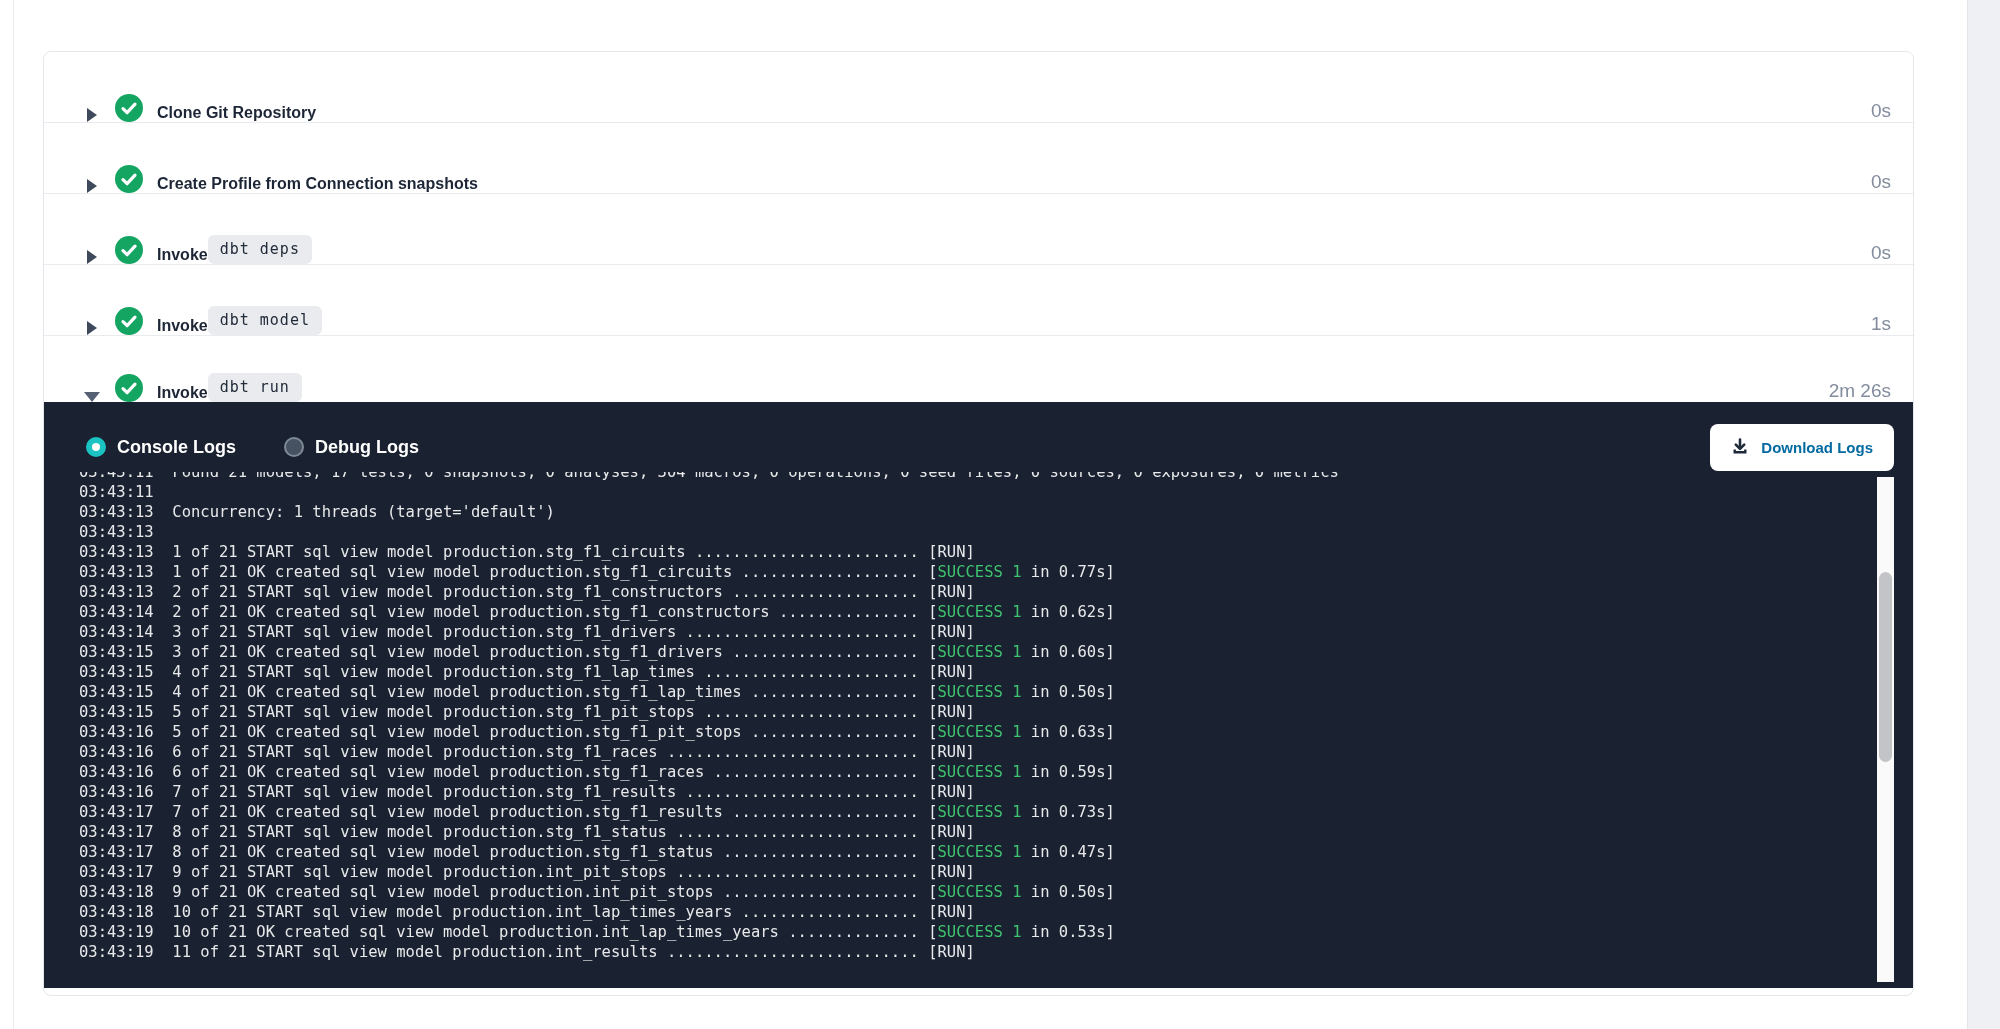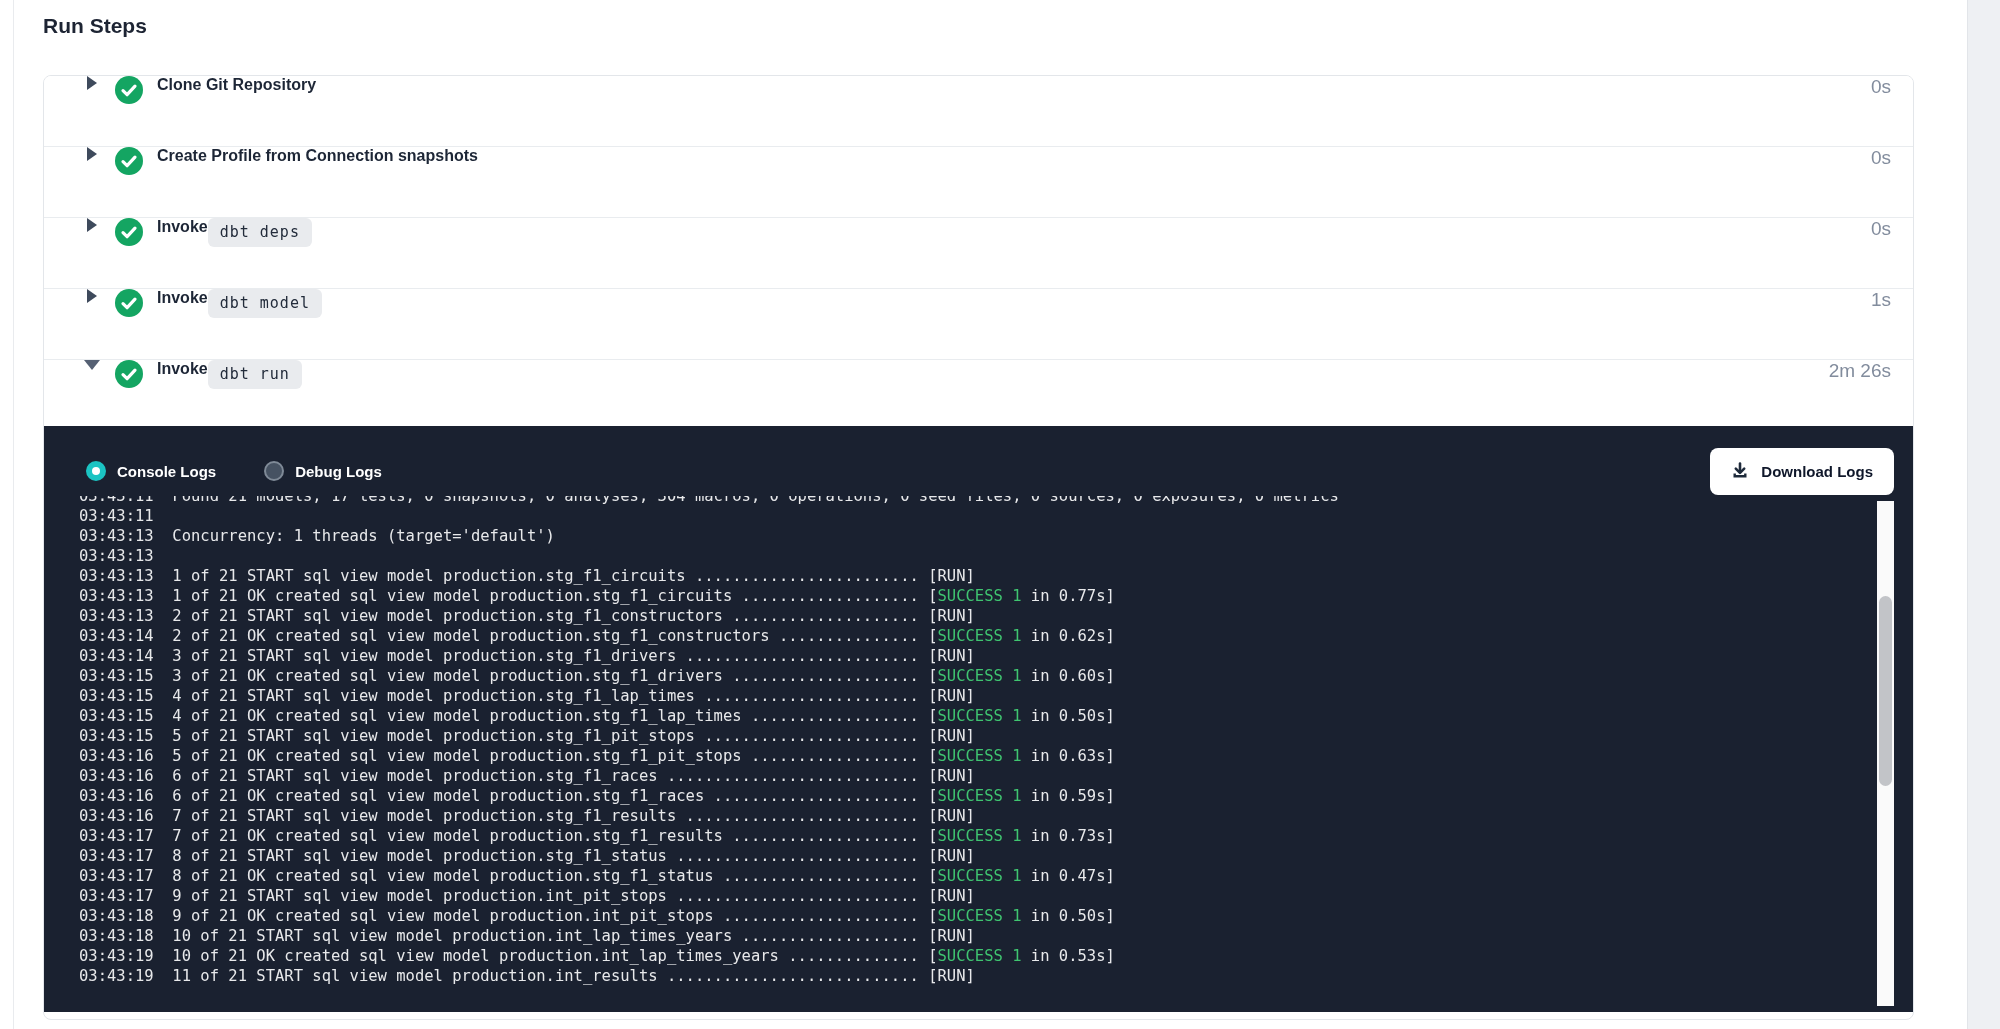--- a/index.html
+++ b/index.html
@@ -15,21 +15,21 @@
   .right-gutter { position:absolute; left:1967px; right:0; top:0; bottom:0; background:#eef0f3; border-left:1px solid #e2e5e9; }
 
   .content { position:absolute; left:43px; top:14px; width:1871px; }
   .page-title { margin:0; font-size:21px; line-height:24px; font-weight:bold; color:#1d2433; }
 
   .steps-card {
     margin-top:37px;
     border:1px solid #e3e6ea; border-radius:8px; background:#fff;
     overflow:hidden; padding-bottom:7px;
   }
-  .step-row { display:flex; align-items:flex-start; height:71px; padding:0 22px 0 0; background:#fff; }
+  .step-row { display:flex; align-items:flex-end; height:71px; padding:0 22px 0 0; background:#fff; }
   .step-row.bordered { border-bottom:1px solid #e9ecef; }
   .step-row.expanded-row { height:66px; }
   .caret-box { width:20px; margin-left:38px; display:flex; justify-content:center; align-items:center; cursor:pointer; }
   .caret-right { width:0; height:0; border-left:10px solid #3e4a5c; border-top:7px solid transparent; border-bottom:7px solid transparent; }
   .caret-down  { width:0; height:0; border-top:10px solid #556073; border-left:8px solid transparent; border-right:8px solid transparent; }
   .check { margin-left:13px; flex:0 0 auto; }
   .step-title { margin-left:14px; font-size:16px; font-weight:bold; color:#1d2636; }
   .code-chip {
     margin-left:0; background:#e9ebee; border-radius:6px; padding:5px 12px 6px 12px;
     font-family:"DejaVu Sans Mono", monospace; font-size:15px; color:#222b3a; letter-spacing:1px;
@@ -37,26 +37,26 @@
   .step-duration { margin-left:auto; font-size:19px; color:#828c9d; }
 
   .console { position:relative; background:#1a2130; height:586px; }
   .console-header { position:absolute; top:0; left:0; right:0; height:90px; display:flex; align-items:center; padding:0 19px 0 42px; }
   .radio-group { display:flex; align-items:center; cursor:pointer; }
   .radio-group + .radio-group { margin-left:48px; }
   .radio { width:20px; height:20px; border-radius:50%; position:relative; flex:0 0 auto; }
   .radio.selected { background:#1bc4c3; }
   .radio.selected::after { content:""; position:absolute; left:6px; top:6px; width:8px; height:8px; border-radius:50%; background:#ffffff; }
   .radio.unselected { background:#465262; border:2px solid #7f8a97; }
-  .radio-label { margin-left:11px; font-size:15px; font-weight:bold; color:#ffffff;text-align:center; }
+  .radio-label { margin-left:11px; font-size:18px; font-weight:bold; color:#ffffff;text-align:center; }
 
   .download-btn {
     margin-left:auto; height:47px; display:flex; align-items:center; gap:12px;
     background:#ffffff; border:none; border-radius:8px; padding:0 21px; cursor:pointer;
-    font-family:"Liberation Sans", sans-serif; font-size:15px; font-weight:bold; color:#0f172a;
+    font-family:"Liberation Sans", sans-serif; font-size:15px; font-weight:bold; color:#0369a1;
   }
 
   .log-viewport { position:absolute; top:70px; left:0; right:40px; bottom:14px; overflow:hidden;padding-left:8px; }
   .logs {
     margin:-10px 0 0 0; padding:0 0 0 27px;
     font-family:"DejaVu Sans Mono", monospace; font-size:15.5px; line-height:20px;
     color:#e8e9eb; white-space:pre;
   }
   .log-line { height:20px; }
   .ok { color:#3fc570; }
@@ -64,21 +64,20 @@
   .scroll-track { position:absolute; top:75px; right:19px; width:17px; bottom:6px; background:#fafafa; }
   .scroll-thumb { position:absolute; left:2px; right:2px; top:95px; height:190px; border-radius:8px; background:#c2c4c8; }
 </style>
 </head>
 <body>
 
 <div class="left-rule"></div>
 <div class="right-gutter"></div>
 
 <div class="content">
-  <h1 class="page-title">Run Steps</h1>
 
   <div class="steps-card">
     <div id="rows">
         <div class="step-row bordered">
           <span class="caret-box">
             <span class="caret-right"></span>
           </span>
           <svg width="28" height="28" class="check">
             <circle cx="14" cy="14" r="14" fill="#14a562"></circle>
             <path d="M8 14.6 l4.1 4.1 L20 10.2" stroke="#fff" stroke-width="3.2" fill="none" stroke-linecap="round" stroke-linejoin="round"></path>

